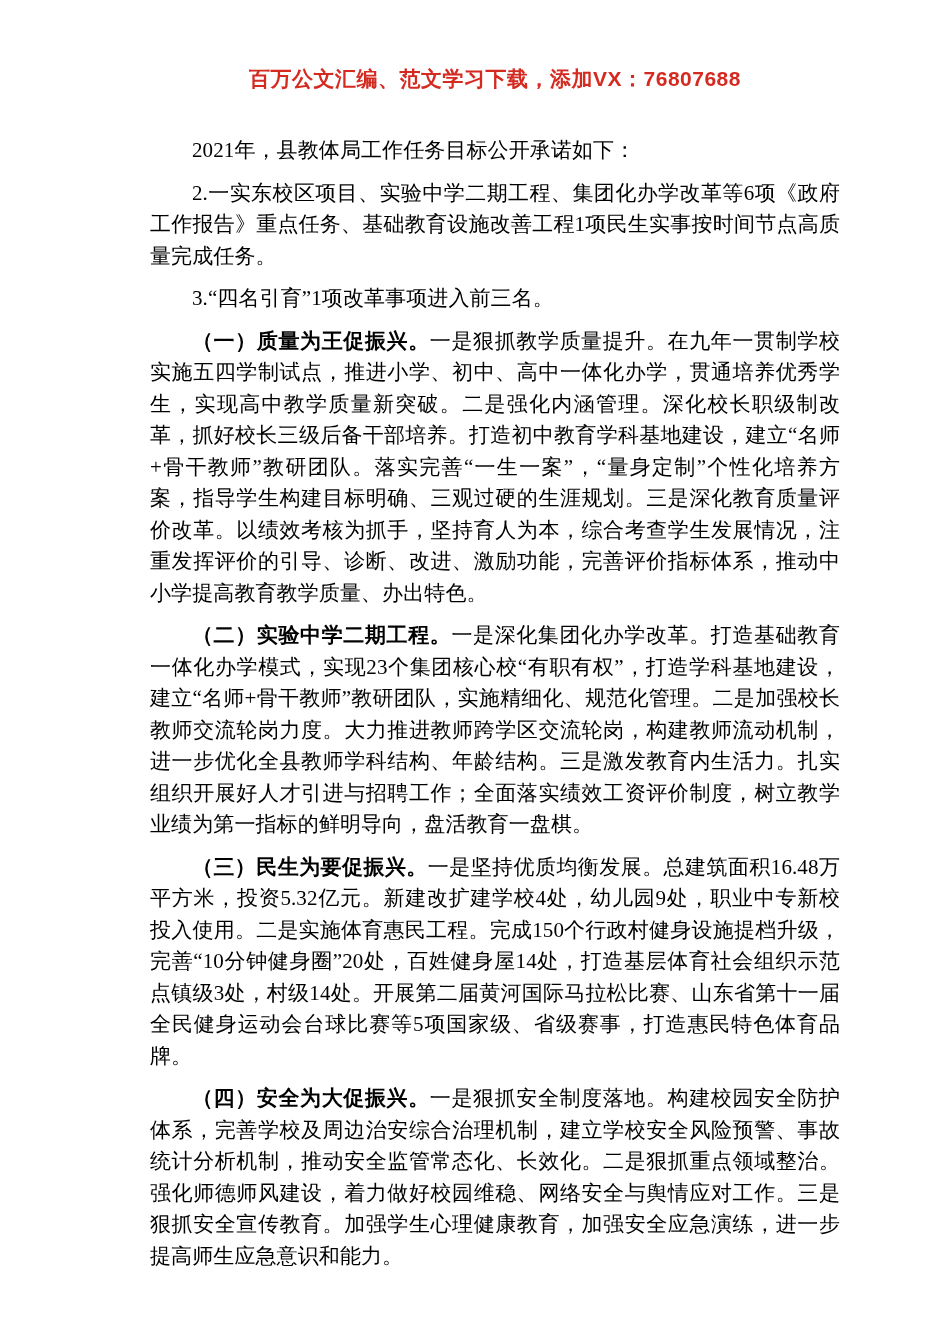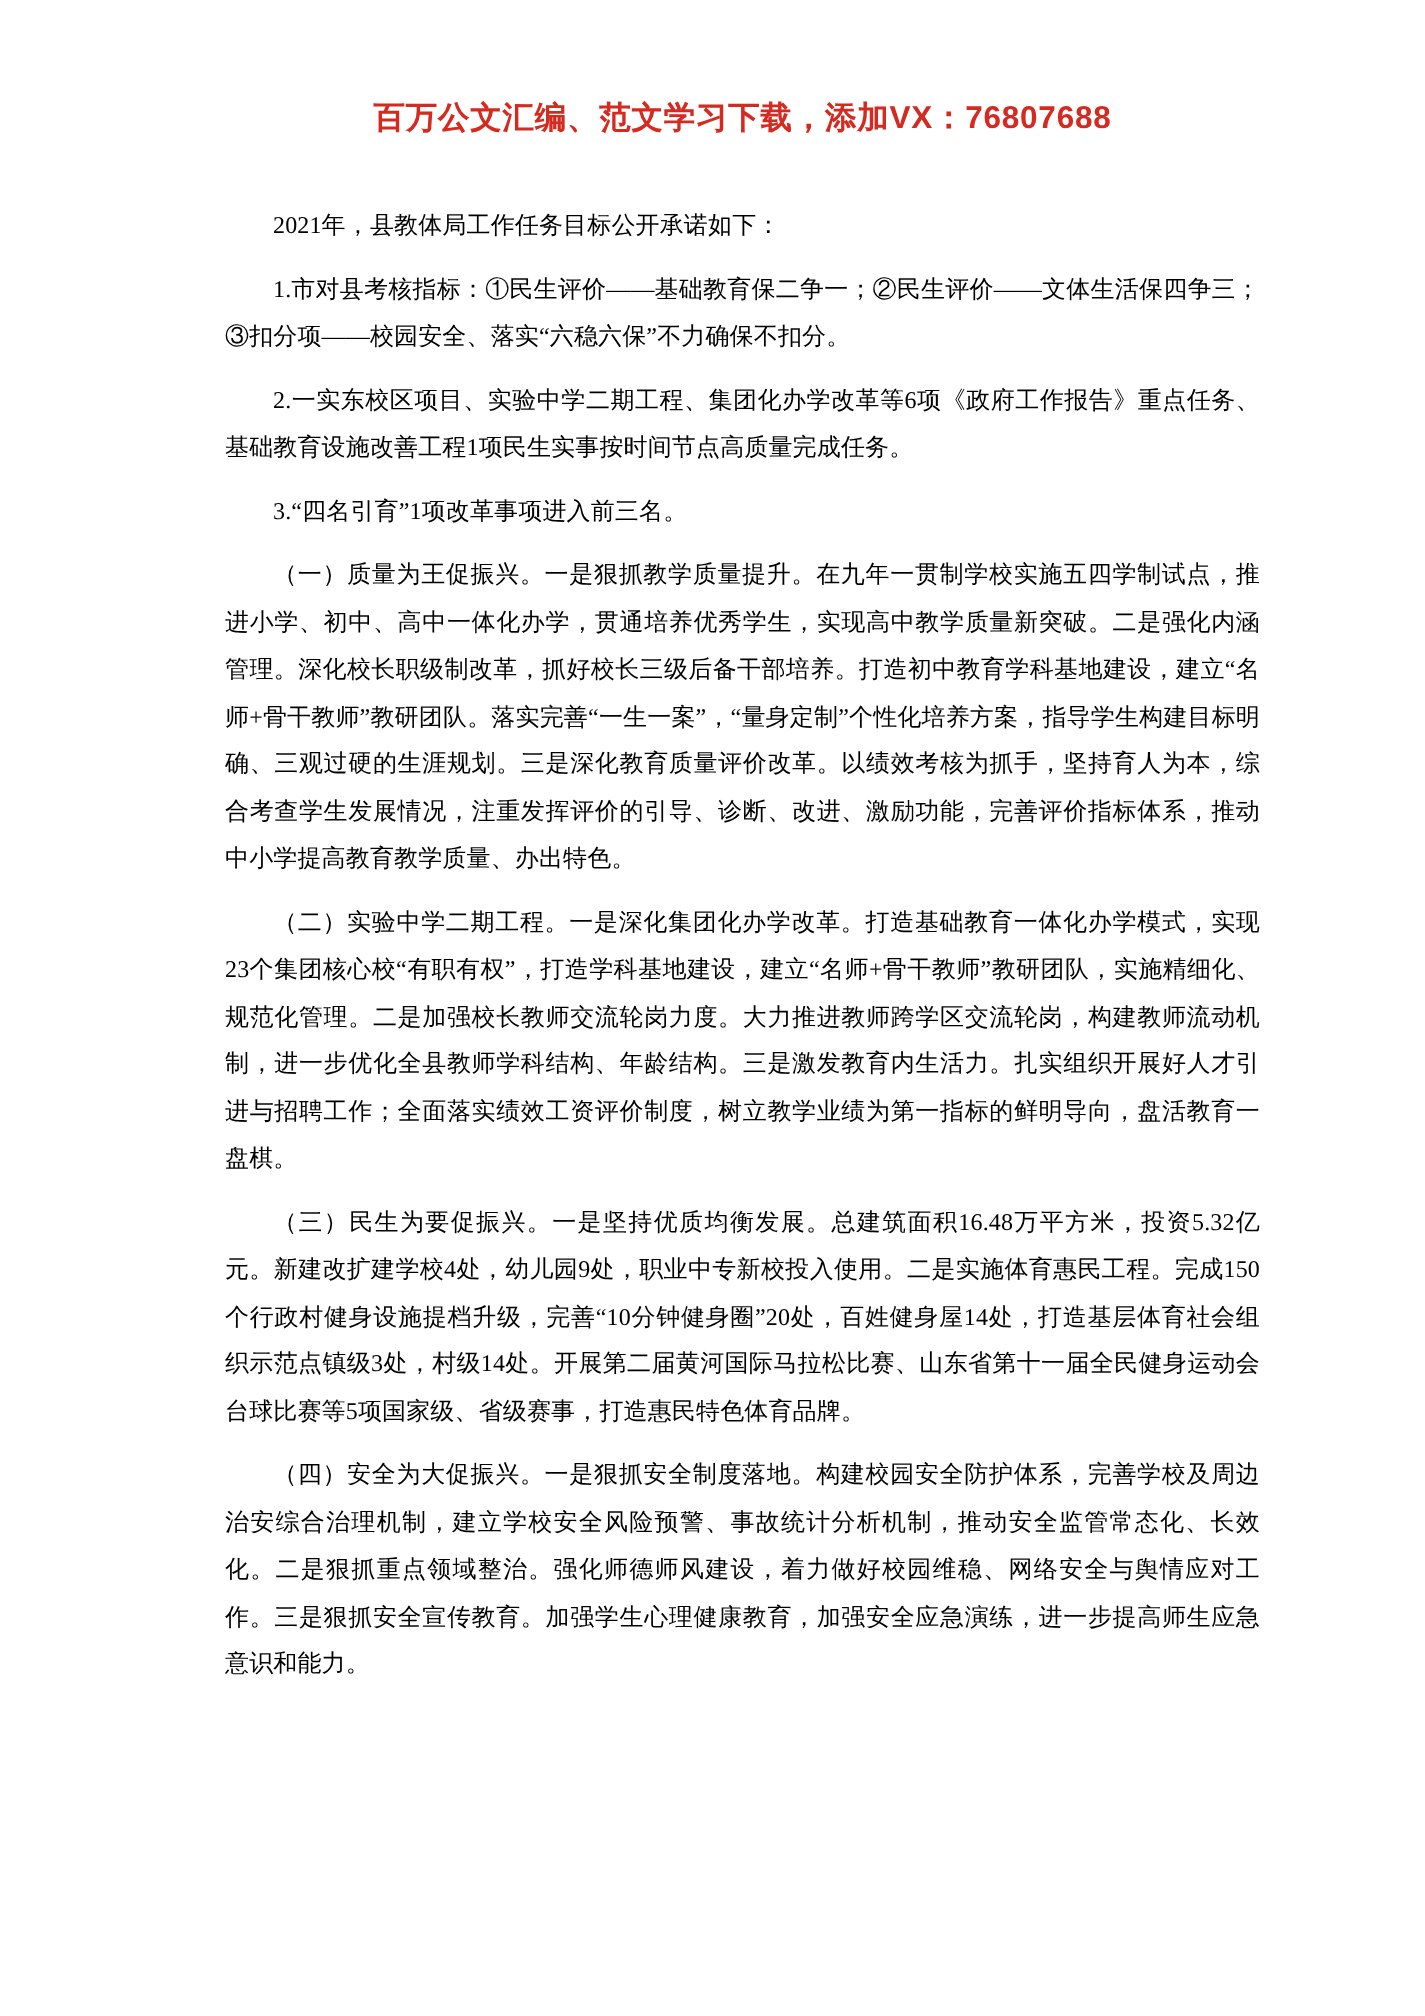--- a/index.html
+++ b/index.html
@@ -31,53 +31,52 @@
     padding-top: 66px;
     padding-bottom: 0;
     line-height: 1.2;
     white-space: nowrap;
   }
   .content {
     margin-top: 44px;
   }
   p {
     margin: 0 0 0 0;
-    font-size: 16px;
+    font-size: 21px;
     line-height: 31.5px;
     text-align: justify;
     text-justify: inter-ideograph;
     letter-spacing: 0.1px;
   }
   p.indent {
     text-indent: 2em;
   }
   p.heading {
     text-indent: 2em;
     font-weight: bold;
   }
   p.spacer-top {
     margin-top: 11px;
   }
   .hd-inline {
-    font-weight: normal;
+    font-weight: bold;
   }
 </style>
 </head>
 <body>
 
 <div class="page">
 
   <div class="banner">百万公文汇编、范文学习下载，添加VX：76807688</div>
 
   <div class="content">
 
     <p class="indent">2021年，县教体局工作任务目标公开承诺如下：</p>
 
 
-    <p class="indent spacer-top">1.市对县考核指标：①民生评价——基础教育保二争一；②民生评价——文体生活保四争三；③扣分项——校园安全、落实“六稳六保”不力确保不扣分。</p>
 
     <p class="indent spacer-top">2.一实东校区项目、实验中学二期工程、集团化办学改革等6项《政府工作报告》重点任务、基础教育设施改善工程1项民生实事按时间节点高质量完成任务。</p>
 
     <p class="indent spacer-top">3.“四名引育”1项改革事项进入前三名。</p>
 
 
     <p class="indent spacer-top"><span class="hd-inline">（一）质量为王促振兴。</span><span>一是狠抓教学质量提升。在九年一贯制学校实施五四学制试点，推进小学、初中、高中一体化办学，贯通培养优秀学生，实现高中教学质量新突破。二是强化内涵管理。深化校长职级制改革，抓好校长三级后备干部培养。打造初中教育学科基地建设，建立“名师+骨干教师”教研团队。落实完善“一生一案”，“量身定制”个性化培养方案，指导学生构建目标明确、三观过硬的生涯规划。三是深化教育质量评价改革。以绩效考核为抓手，坚持育人为本，综合考查学生发展情况，注重发挥评价的引导、诊断、改进、激励功能，完善评价指标体系，推动中小学提高教育教学质量、办出特色。</span></p>
 
     <p class="indent spacer-top"><span class="hd-inline">（二）实验中学二期工程。</span><span>一是深化集团化办学改革。打造基础教育一体化办学模式，实现23个集团核心校“有职有权”，打造学科基地建设，建立“名师+骨干教师”教研团队，实施精细化、规范化管理。二是加强校长教师交流轮岗力度。大力推进教师跨学区交流轮岗，构建教师流动机制，进一步优化全县教师学科结构、年龄结构。三是激发教育内生活力。扎实组织开展好人才引进与招聘工作；全面落实绩效工资评价制度，树立教学业绩为第一指标的鲜明导向，盘活教育一盘棋。</span></p>
 

